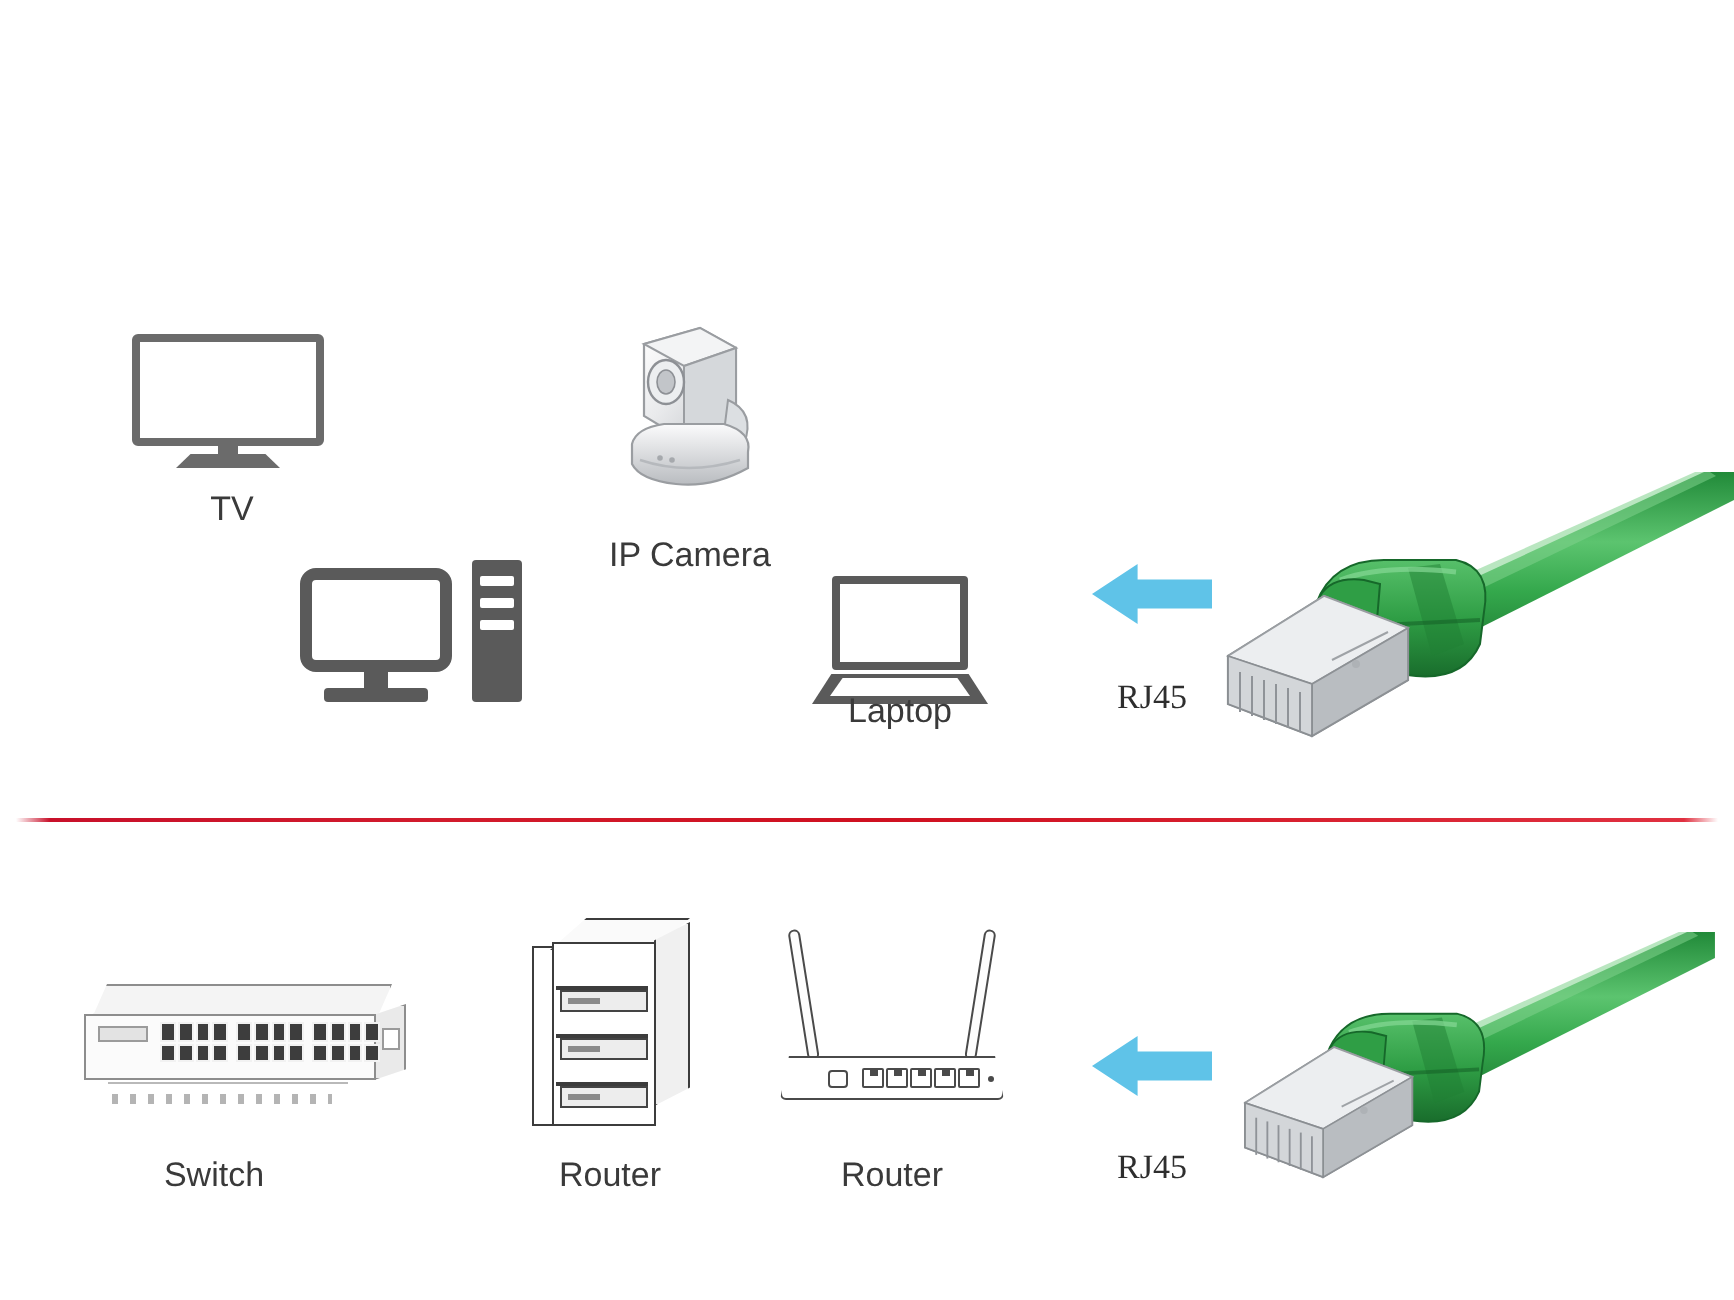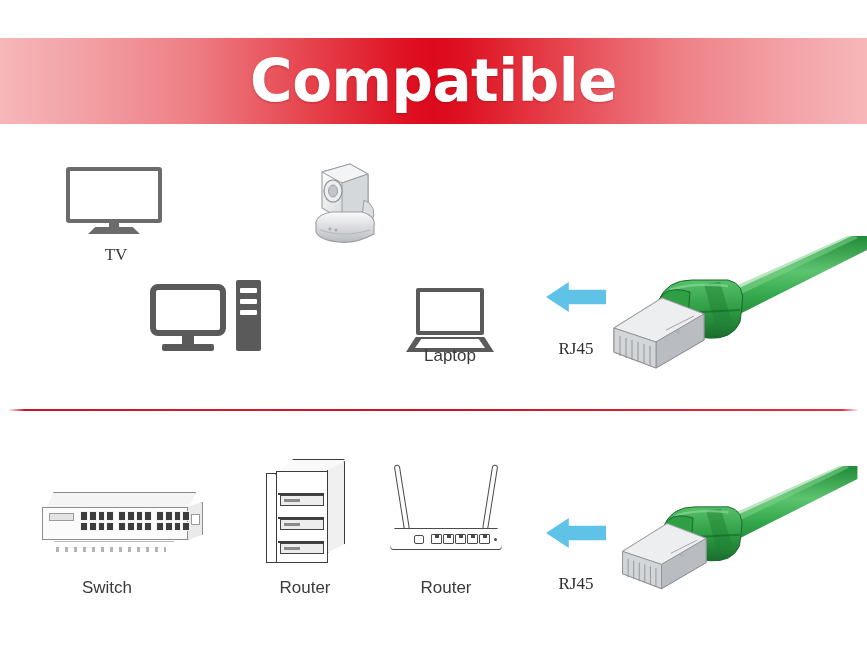--- a/index.html
+++ b/index.html
@@ -107,30 +107,27 @@
 
   
   .cable{position:absolute;}
   .cable svg{display:block;}
 </style>
 </head>
 <body>
 
 <div id="stage">
 
-  <div class="banner">
-    <div class="banner-title">Compatible</div>
-  </div>
 
   <div class="item" style="left:66px;top:167px;width:100px;height:68px;">
     <div class="tv-screen"></div>
     <div class="tv-neck"></div>
     <div class="tv-base"></div>
   </div>
-  <div class="caption" style="left:66px;top:245px;width:100px;font-family:Liberation Serif, serif;">TV</div>
+  <div class="caption" style="left:66px;top:245px;width:100px;">TV</div>
 
   <div class="item" style="left:306px;top:160px;width:78px;height:92px;">
     <svg width="78" height="92" viewBox="0 0 78 92">
       <defs>
         <linearGradient id="camg" x1="0" y1="0" x2="1" y2="1">
           <stop offset="0" stop-color="#ffffff"></stop>
             <stop offset="0.45" stop-color="#e9eaec"></stop>
           <stop offset="1" stop-color="#bfc2c6"></stop>
         </linearGradient>
         <linearGradient id="basg" x1="0" y1="0" x2="0" y2="1">
@@ -147,20 +144,21 @@
       <ellipse cx="27" cy="31" rx="4.5" ry="6" fill="#c2c5c9" stroke="#8d9095" stroke-width="0.8"></ellipse>
 
       <path d="M58 40 Q72 46 66 62 L56 56 Z" fill="#dcdfe2" stroke="#9a9da1" stroke-width="1"></path>
 
       <path d="M10 62 Q12 54 26 52 L56 52 Q70 56 68 66 L68 74 Q50 84 32 82 Q14 80 10 72 Z" fill="url(#basg)" stroke="#9a9da1" stroke-width="1.1"></path>
       <path d="M14 70 Q38 78 64 70" fill="none" stroke="#b6b9bd" stroke-width="1.2"></path>
       <circle cx="24" cy="69" r="1.4" fill="#a6a9ad"></circle>
         <circle cx="30" cy="70" r="1.4" fill="#a6a9ad"></circle>
     </svg>
   </div>
+  <div class="caption" style="left:285px;top:268px;width:120px;">IP Camera</div>
 
   <div class="item" style="left:150px;top:284px;width:115px;height:70px;">
     <div class="d-screen"></div>
     <div class="d-neck"></div>
     <div class="d-base"></div>
     <div class="d-tower">
       <div class="d-slot" style="top:8px;"></div>
       <div class="d-slot" style="top:19px;"></div>
       <div class="d-slot" style="top:30px;"></div>
     </div>

